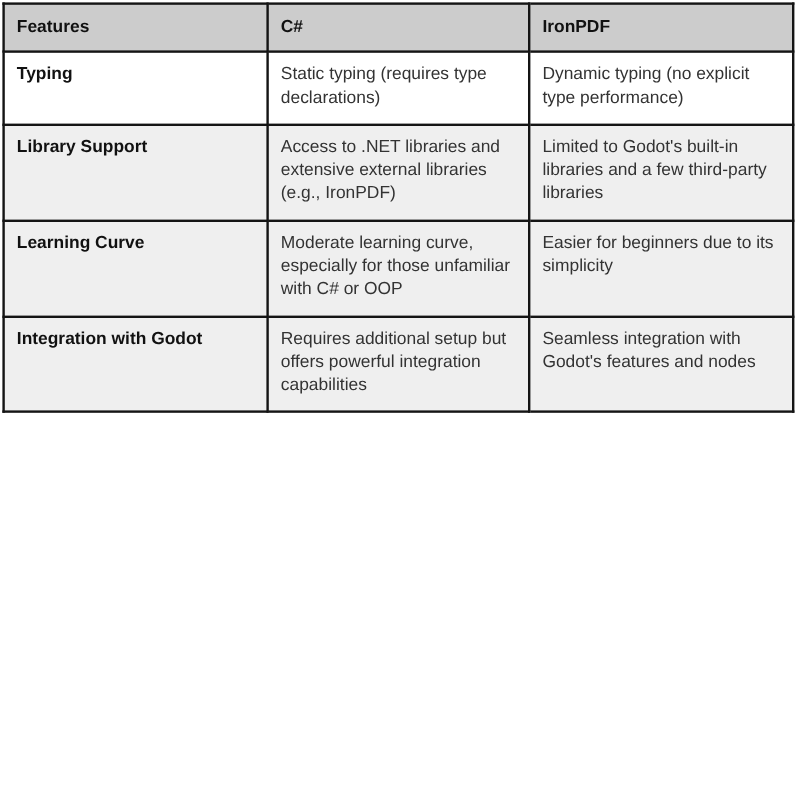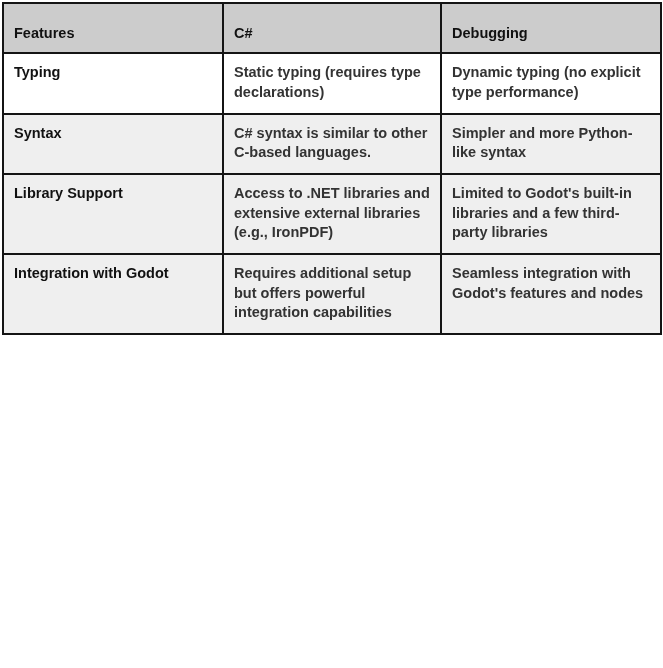--- a/index.html
+++ b/index.html
@@ -47,34 +47,34 @@
     line-height: 1.33;
     word-wrap: break-word;
     overflow-wrap: break-word;
   }
 
   table.cmp thead th {
     background: #cccccc;
     color: #111111;
     font-weight: bold;
     font-size: 14.5px;
-    padding-top: 20px;
+    padding-top: 10px;
     padding-bottom: 9px;
     height: 18px;
   }
 
   table.cmp tbody th.feature-cell {
     font-weight: bold;
     color: #111111;
     font-size: 14.5px;
     margin-left: 20px;
   }
 
   table.cmp tbody td.value-cell {
-    font-weight: bold;
+    font-weight: normal;
     color: #333333;
     font-size: 14.5px;
   }
 
   
   tr.shade-white  > th,
   tr.shade-white  > td { background: #ffffff; }
   tr.shade-gray   > th,
   tr.shade-gray   > td { background: #efefef; }
 </style>
@@ -85,39 +85,39 @@
   <table class="cmp" id="comparison-table">
     <colgroup>
       <col class="c-feature">
       <col class="c-csharp">
       <col class="c-gds">
     </colgroup>
     <thead>
       <tr>
         <th scope="col">Features</th>
         <th scope="col">C#</th>
-        <th scope="col">Debugging</th>
+        <th scope="col">IronPDF</th>
       </tr>
     </thead>
     <tbody id="table-body">
 
     <tr class="shade-white">
           <th scope="row" class="feature-cell">Typing</th>
           <td class="value-cell">Static typing (requires type declarations)</td>
           <td class="value-cell">Dynamic typing (no explicit type performance)</td>
         </tr>
         <tr class="shade-gray">
-          <th scope="row" class="feature-cell">Syntax</th>
-          <td class="value-cell">C# syntax is similar to other C-based languages.</td>
-          <td class="value-cell">Simpler and more Python-like syntax</td>
-        </tr>
-        <tr class="shade-gray">
           <th scope="row" class="feature-cell">Library Support</th>
           <td class="value-cell">Access to .NET libraries and extensive external libraries (e.g., IronPDF)</td>
           <td class="value-cell">Limited to Godot's built-in libraries and a few third-party libraries</td>
+        </tr>
+        <tr class="shade-gray">
+          <th scope="row" class="feature-cell">Learning Curve</th>
+          <td class="value-cell">Moderate learning curve, especially for those unfamiliar with C# or OOP</td>
+          <td class="value-cell">Easier for beginners due to its simplicity</td>
         </tr>
         <tr class="shade-gray">
           <th scope="row" class="feature-cell">Integration with Godot</th>
           <td class="value-cell">Requires additional setup but offers powerful integration capabilities</td>
           <td class="value-cell">Seamless integration with Godot's features and nodes</td>
         </tr>
       </tbody>
   </table>
 </div>
 

